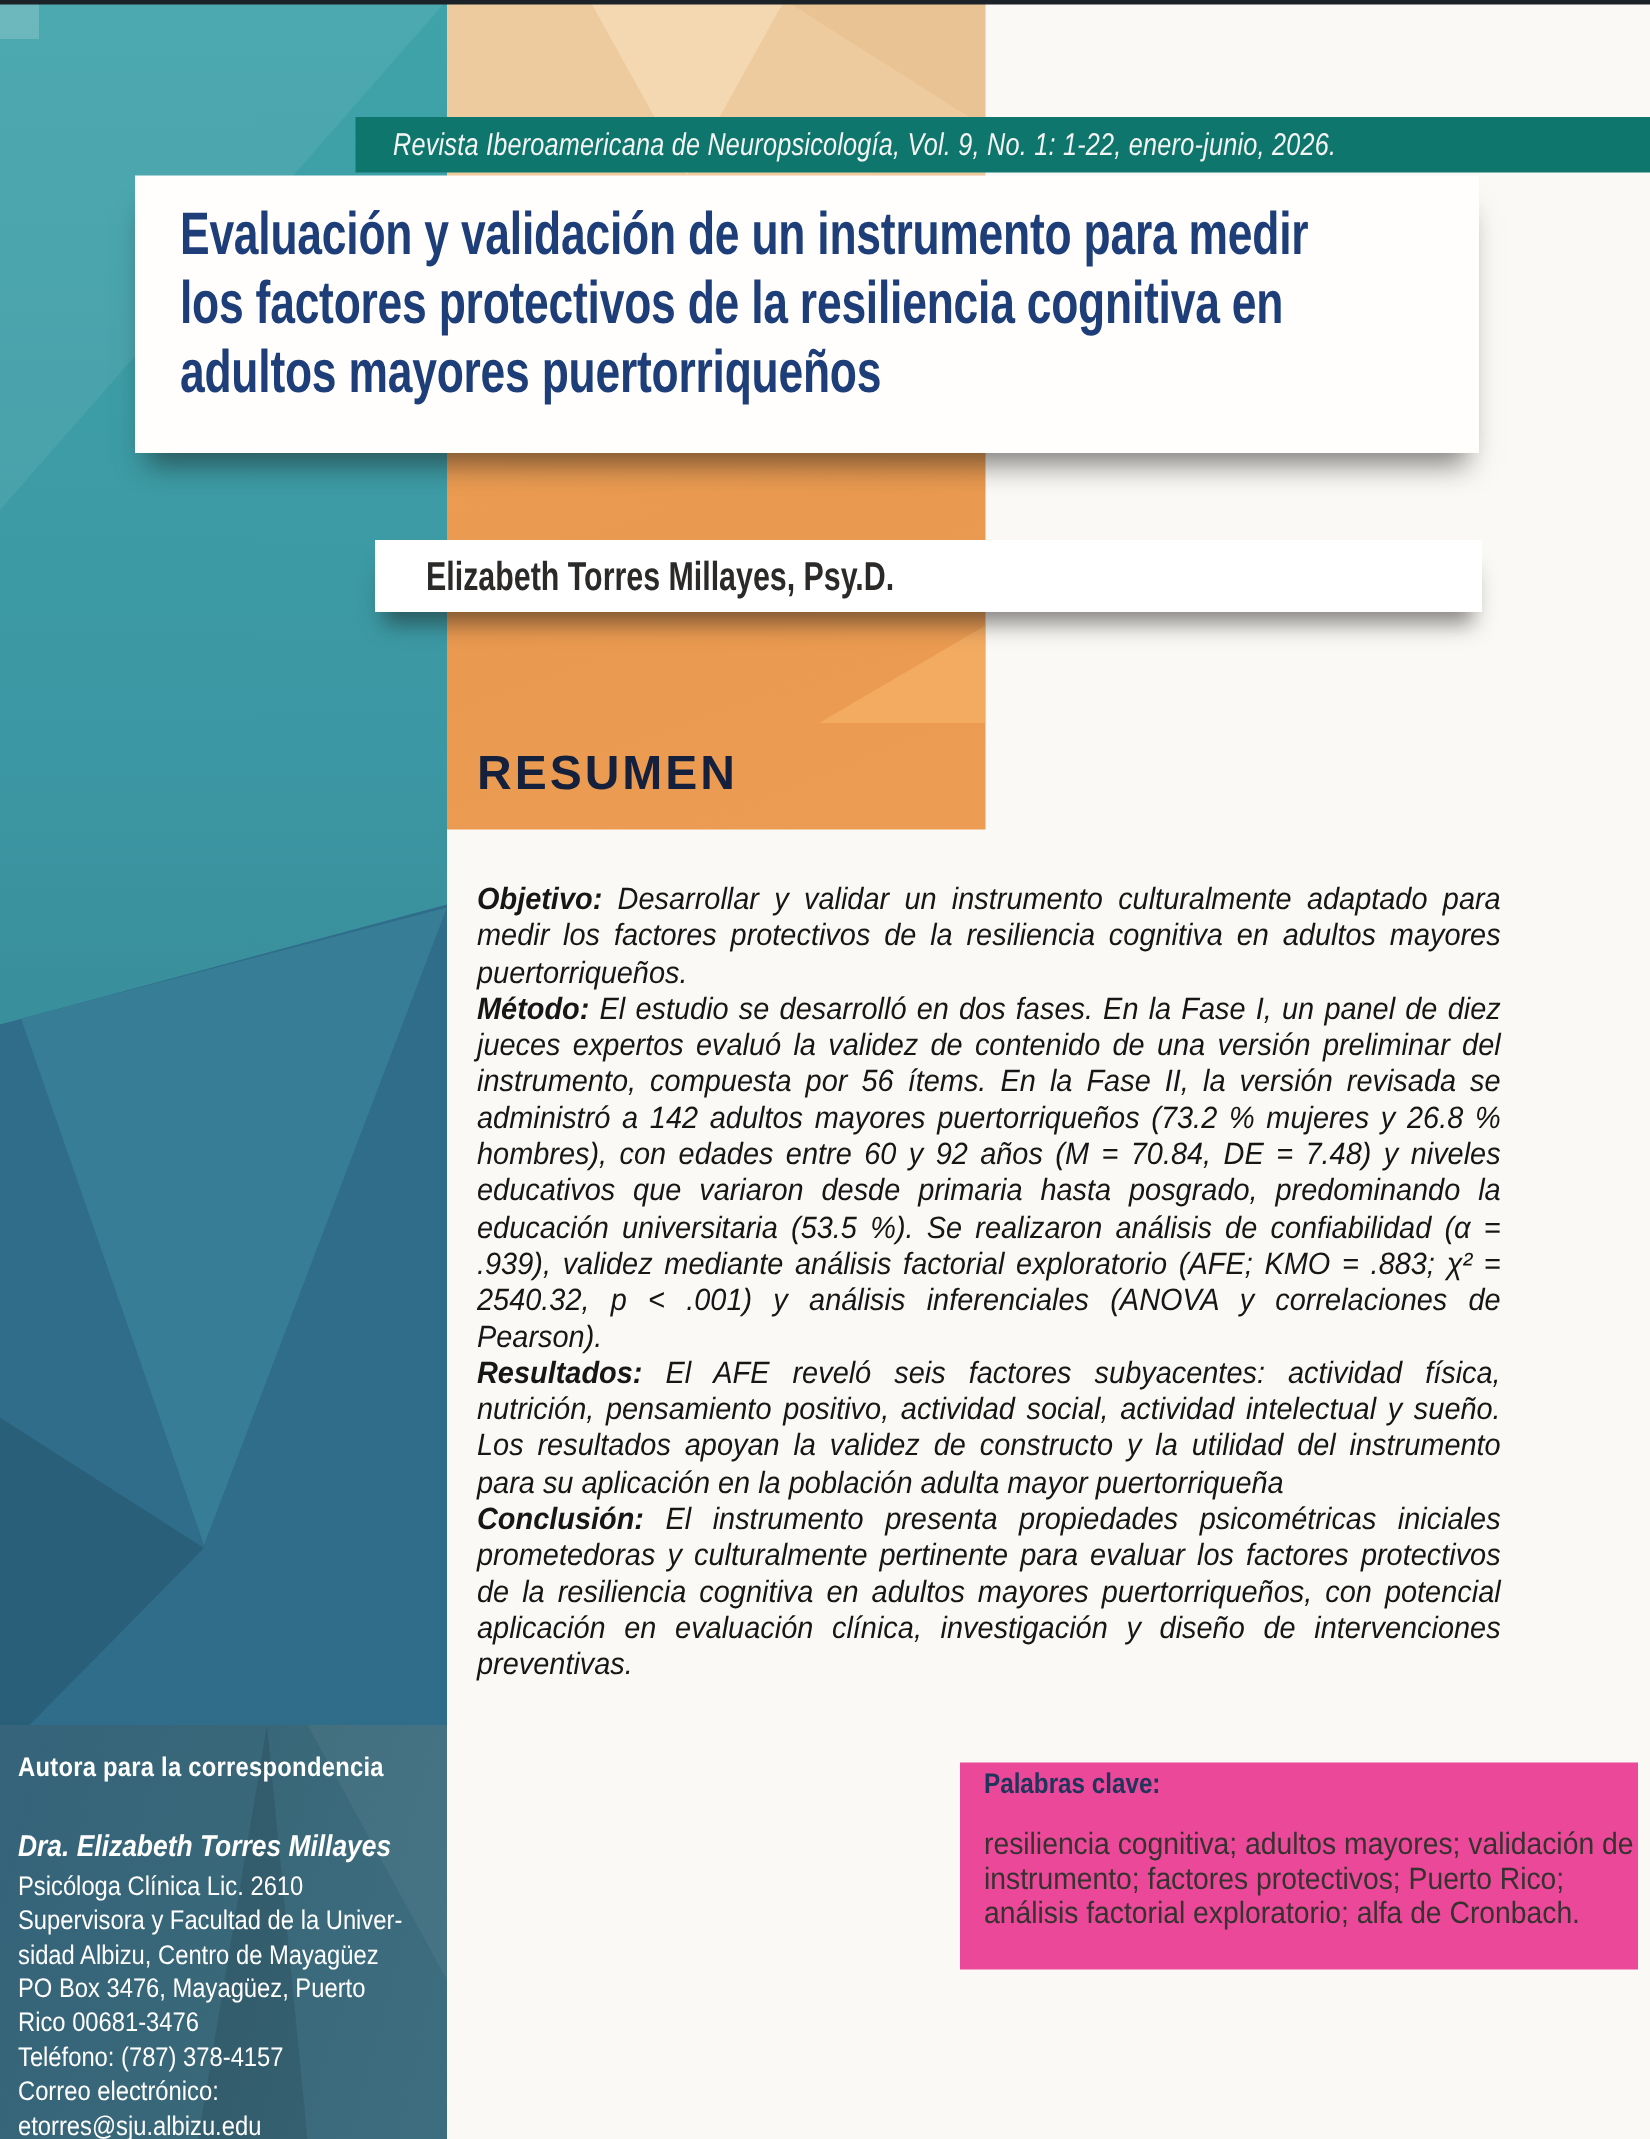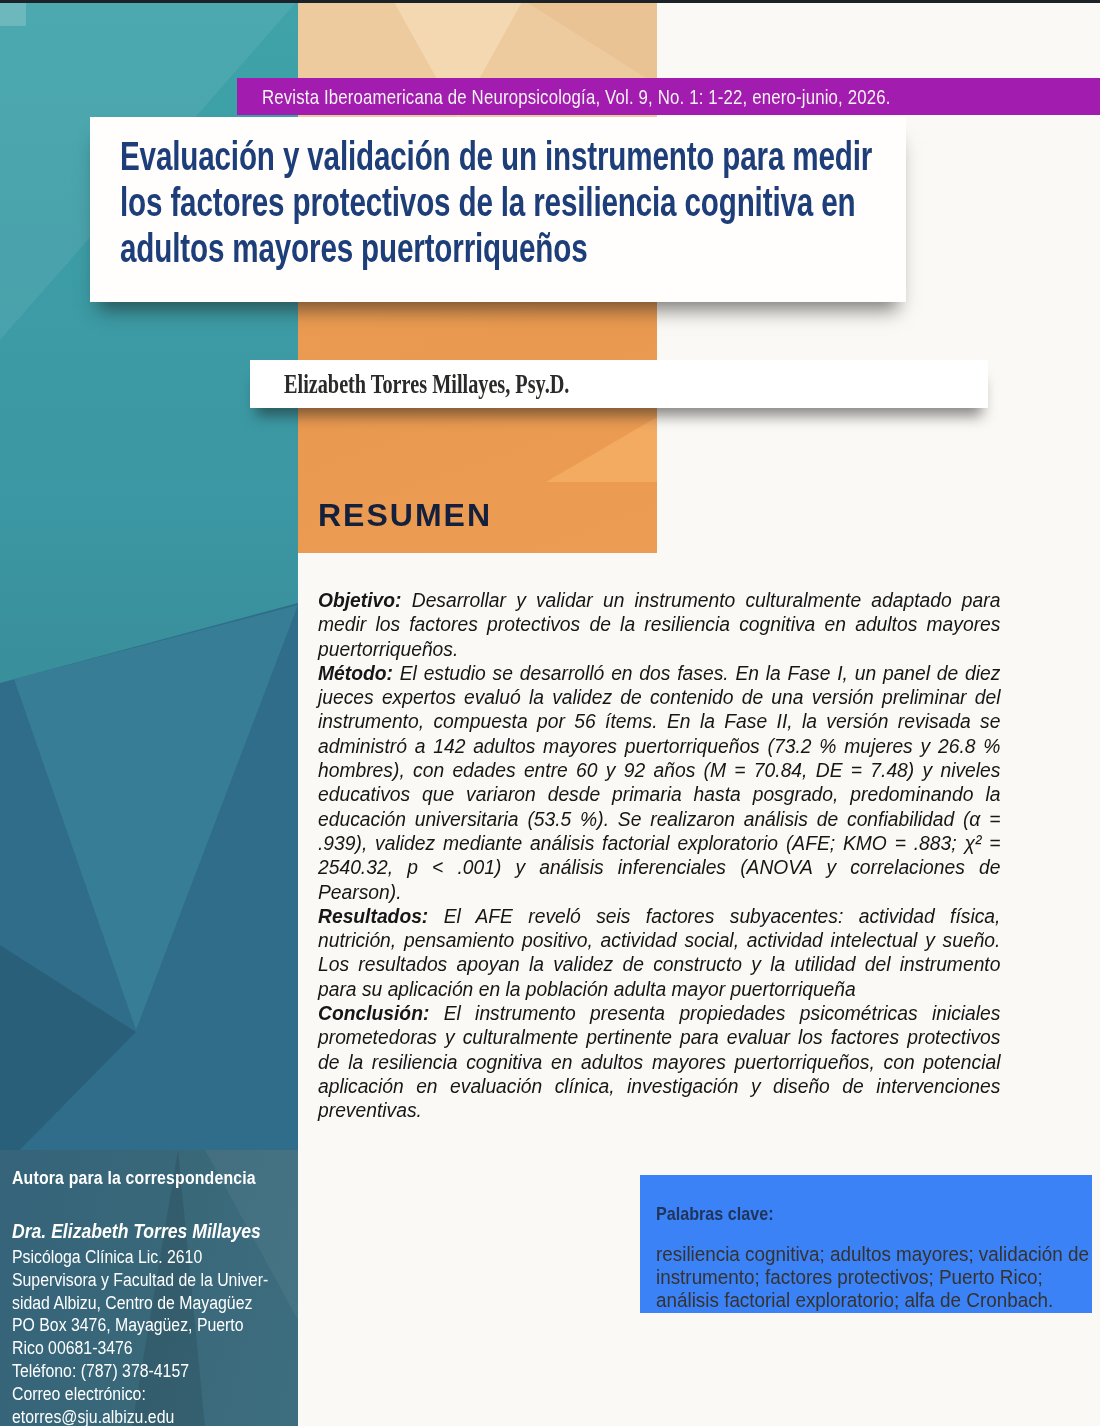--- a/index.html
+++ b/index.html
@@ -32,52 +32,52 @@
   .orange-top .facet { position:absolute; left:0; top:0; width:100%; height:100%; }
   .of-1 { clip-path:polygon(95px 0,225px 0,160px 117px); background:#f3d8b1; }
   .of-2 { clip-path:polygon(225px 0,359px 0,359px 85px); background:#eac394; }
 
   .orange-mid { left:298px; top:117px; width:359px; height:436px; z-index:1;
     background:linear-gradient(160deg,#ee9f55 0%,#ea9a50 55%,#ec9d53 100%); }
   .orange-mid .facet { position:absolute; left:0; top:0; width:100%; height:100%; }
   .om-1 { clip-path:polygon(359px 300px,359px 365px,248px 365px); background:#f3ab62; }
 
   
-  .journal-bar { left:237px; top:78px; width:863px; height:37px; background:#a21caf; z-index:4;
-    display:flex; align-items:center; padding-left:25px; }
+  .journal-bar { left:237px; top:78px; width:863px; height:37px; background:#0f766e; z-index:4;
+    display:flex; align-items:center; padding-left:25px;font-style:italic; }
   .journal-bar .txt { color:#f4f4f2; font-size:21px; letter-spacing:0.2px; white-space:nowrap;
     transform:scaleX(0.80); transform-origin:0 50%; }
 
   
-  .title-block { left:90px; top:117px; width:816px; height:185px; background:#fffefd; z-index:5;
+  .title-block { left:90px; top:117px; width:896px; height:185px; background:#fffefd; z-index:5;
     box-shadow:0 16px 18px -8px rgba(25,25,25,0.55); padding:16px 0 0 30px; }
   .title-lines { transform:scaleX(0.74); transform-origin:0 0; }
   .title-lines div { white-space:nowrap; font-weight:bold; font-size:40px; line-height:46px;
     color:#1d3e78; letter-spacing:-0.2px; }
 
   
   .author-band { left:250px; top:360px; width:738px; height:48px; background:#ffffff; z-index:5;
-    box-shadow:0 14px 14px -6px rgba(25,25,25,0.50); display:flex; align-items:center; padding-left:34px;font-family:Liberation Serif, serif; }
+    box-shadow:0 14px 14px -6px rgba(25,25,25,0.50); display:flex; align-items:center; padding-left:34px; }
   .author-band .txt { font-weight:bold; font-size:27px; color:#2b2a29; white-space:nowrap;
     transform:scaleX(0.75); transform-origin:0 50%; }
 
   
   .resumen-heading { left:318px; top:497px; z-index:2; font-weight:bold; font-size:32px;
     letter-spacing:2px; color:#14203c; }
 
   
   .abstract { left:318px; top:588px; width:726px; z-index:2; transform:scaleX(0.94);
     transform-origin:0 0; font-style:italic; font-size:20.5px; line-height:24.3px;
     color:#161616; text-align:justify; }
   .abstract p { margin:0; }
   .abstract .lbl { font-weight:bold; }
 
   
-  .keywords-box { left:640px; top:1175px; width:452px; height:138px; background:#3b82f6; z-index:2;
-    padding:28px 0 0 16px; overflow:hidden; }
+  .keywords-box { left:640px; top:1175px; width:452px; height:138px; background:#ec4899; z-index:2;
+    padding:4px 0 0 16px; overflow:hidden; }
   .kw-heading { font-weight:bold; font-size:19px; color:#21355c; white-space:nowrap;
     transform:scaleX(0.85); transform-origin:0 0; }
   .kw-text { margin-top:17px; width:478px; font-size:20.5px; line-height:23px; color:#363230;
     transform:scaleX(0.92); transform-origin:0 0; }
 
   
   .correspondence { left:12px; top:1168px; width:300px; z-index:2; color:#ffffff;
     transform:scaleX(0.88); transform-origin:0 0; }
   .corr-heading { font-weight:bold; font-size:18px; letter-spacing:0.2px; white-space:nowrap; }
   .corr-name { font-weight:bold; font-style:italic; font-size:20px; white-space:nowrap; margin-top:31px; }

